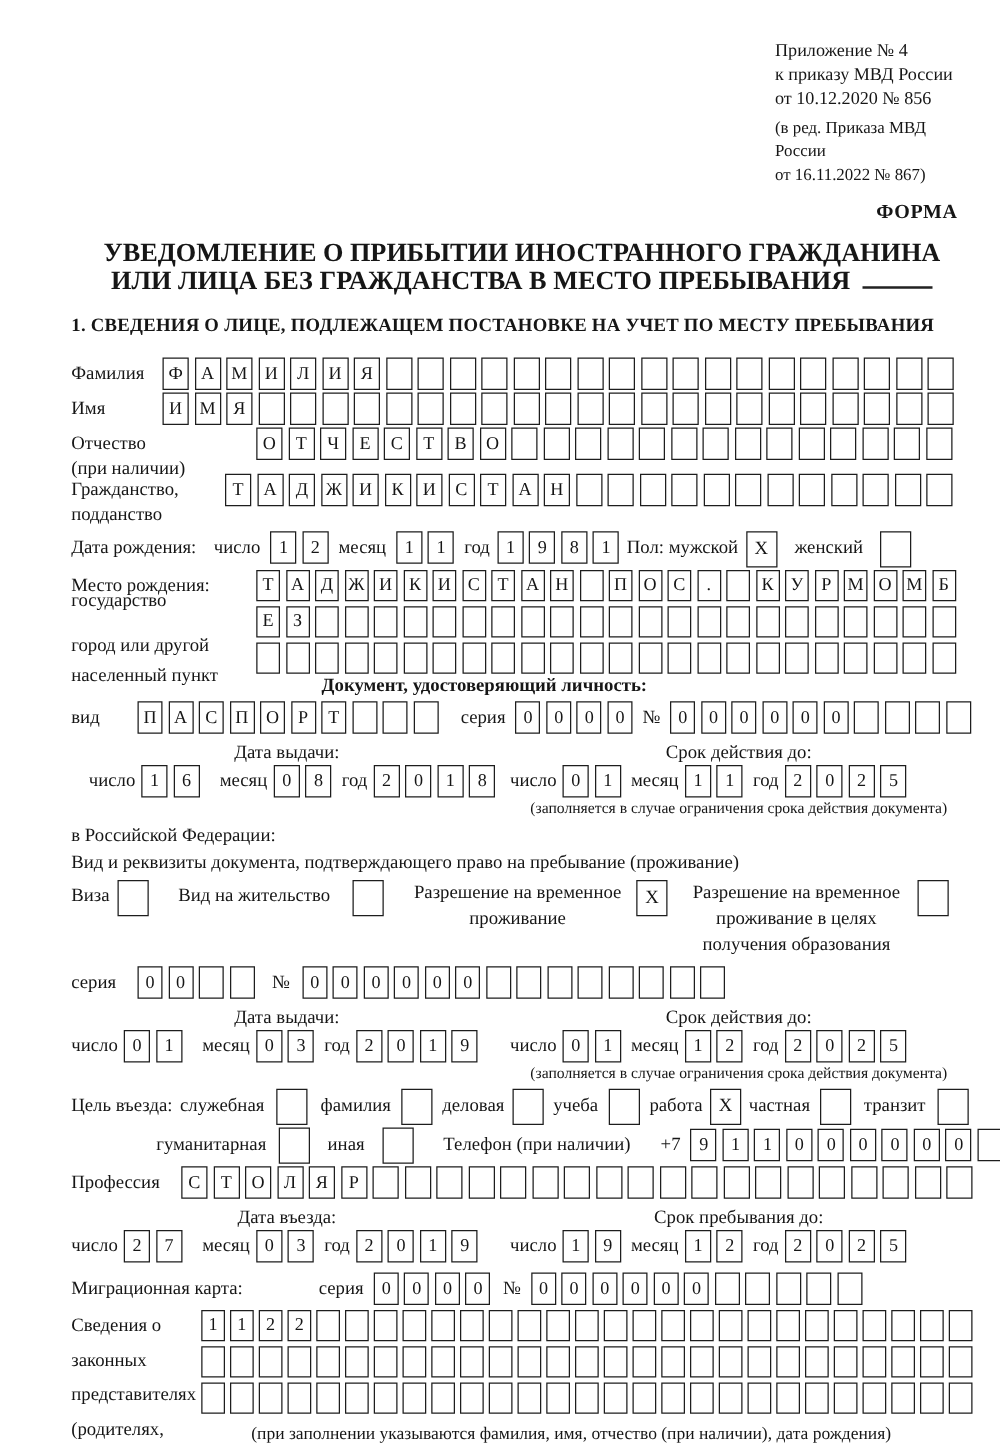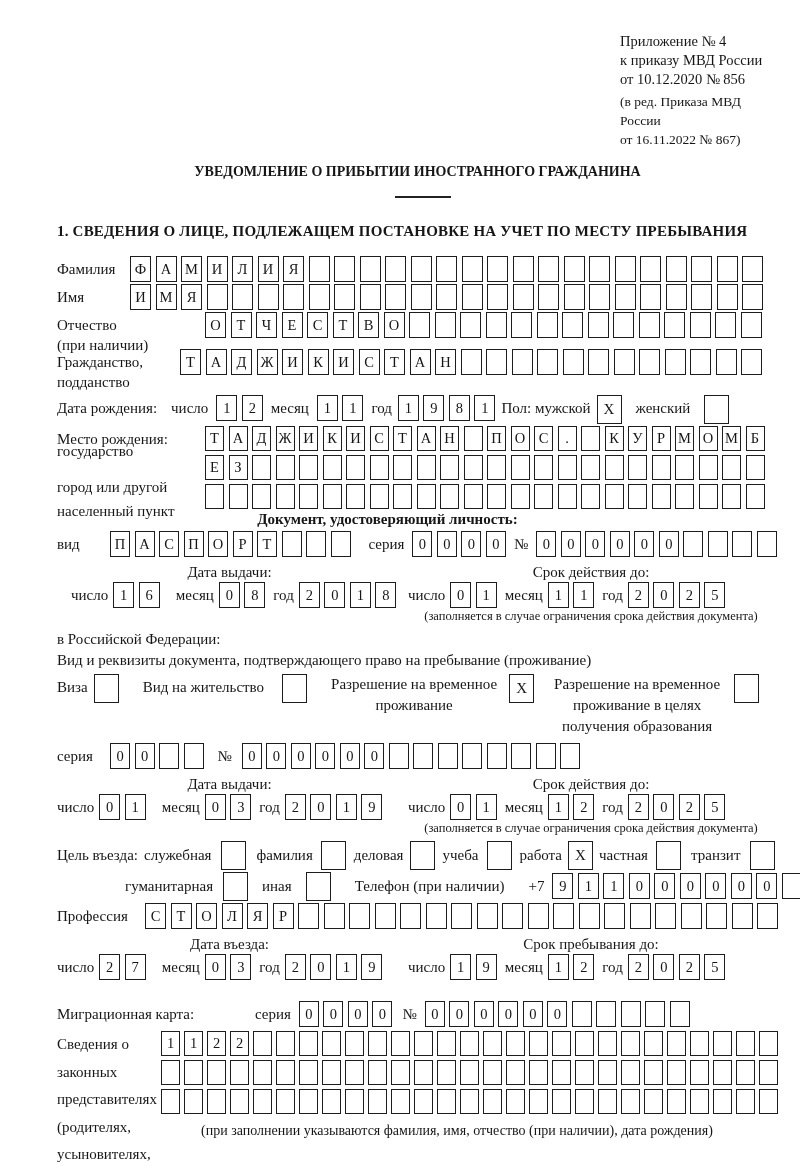--- a/index.html
+++ b/index.html
@@ -6,21 +6,21 @@
   html,body { background:#ffffff; }
   body { width:800px; height:1163px; overflow:hidden;
          font-family:"Liberation Serif","DejaVu Serif",serif; color:#161616; }
   .page { width:800px; height:1163px; padding:32px 22px 0 57px; position:relative; }
 
   
   .appendix { margin-left:563px; font-size:14.5px; line-height:19px; }
   .edition  { margin-left:563px; font-size:13.5px; line-height:19px; margin-top:3px; }
   .forma { text-align:right; padding-right:12px; font-weight:bold; font-size:16px; margin-top:12px; letter-spacing:.5px; }
 
-  .title { text-align:center; font-weight:bold; font-size:14px; line-height:22px; margin-top:12px; }
+  .title { text-align:center; font-weight:bold; font-size:21px; line-height:22px; margin-top:12px; }
   .t-underline { display:inline-block; width:56px; border-bottom:2px solid #222; margin-left:10px; vertical-align:baseline; }
   .sec1 { font-weight:bold; font-size:15px; margin-top:18px; letter-spacing:.2px; }
 
   .lbl { font-size:15px; line-height:26px; white-space:nowrap; }
   .sub { position:absolute; left:0; top:22px; font-size:15px; line-height:22px; white-space:nowrap; }
   .s1 { top:14px; } .s2 { top:50px; } .s3 { top:74px; }
   .rel { position:relative; display:inline-block; }
   .w73 { width:73px; } .w123 { width:123px; } .w148 { width:148px; } .w53 { width:53px; }
 
   .frow { display:flex; align-items:flex-start; margin-bottom:2px; }
@@ -67,24 +67,25 @@
   <div class="appendix">
     <div>Приложение № 4</div>
     <div>к приказу МВД России</div>
     <div>от 10.12.2020 № 856</div>
   </div>
   <div class="edition">
     <div>(в ред. Приказа МВД России</div>
     <div>от 16.11.2022 № 867)</div>
   </div>
 
+  <div class="forma">ФОРМА</div>
 
   <div class="title">
     <div>УВЕДОМЛЕНИЕ О ПРИБЫТИИ ИНОСТРАННОГО ГРАЖДАНИНА</div>
-    <div><span class="t-underline"></span></div>
+    <div><span>ИЛИ ЛИЦА БЕЗ ГРАЖДАНСТВА В МЕСТО ПРЕБЫВАНИЯ</span><span class="t-underline"></span></div>
   </div>
 
   <div class="sec1">1. СВЕДЕНИЯ О ЛИЦЕ, ПОДЛЕЖАЩЕМ ПОСТАНОВКЕ НА УЧЕТ ПО МЕСТУ ПРЕБЫВАНИЯ</div>
 
   <div class="frow mt16">
     <span class="lbl w73">Фамилия</span>
     <span class="cells">
         <span class="cell">Ф</span>
         <span class="cell">А</span>
         <span class="cell">М</span>
@@ -595,21 +596,21 @@
         <span class="cells">
             <span class="cell">2</span>
             <span class="cell">0</span>
             <span class="cell">2</span>
             <span class="cell">5</span>
           </span>
       </div>
     </div>
   </div>
 
-  <div class="frow" style="margin-top:21px;">
+  <div class="frow" style="margin-top:8px;">
     <span class="lbl" style="width:198px;">Миграционная карта:</span>
     <span class="lbl">серия</span>
     <span class="cells csm ml8">
         <span class="cell">0</span>
         <span class="cell">0</span>
         <span class="cell">0</span>
         <span class="cell">0</span>
       </span>
     <span class="lbl ml10">№</span>
     <span class="cells csm ml8">

